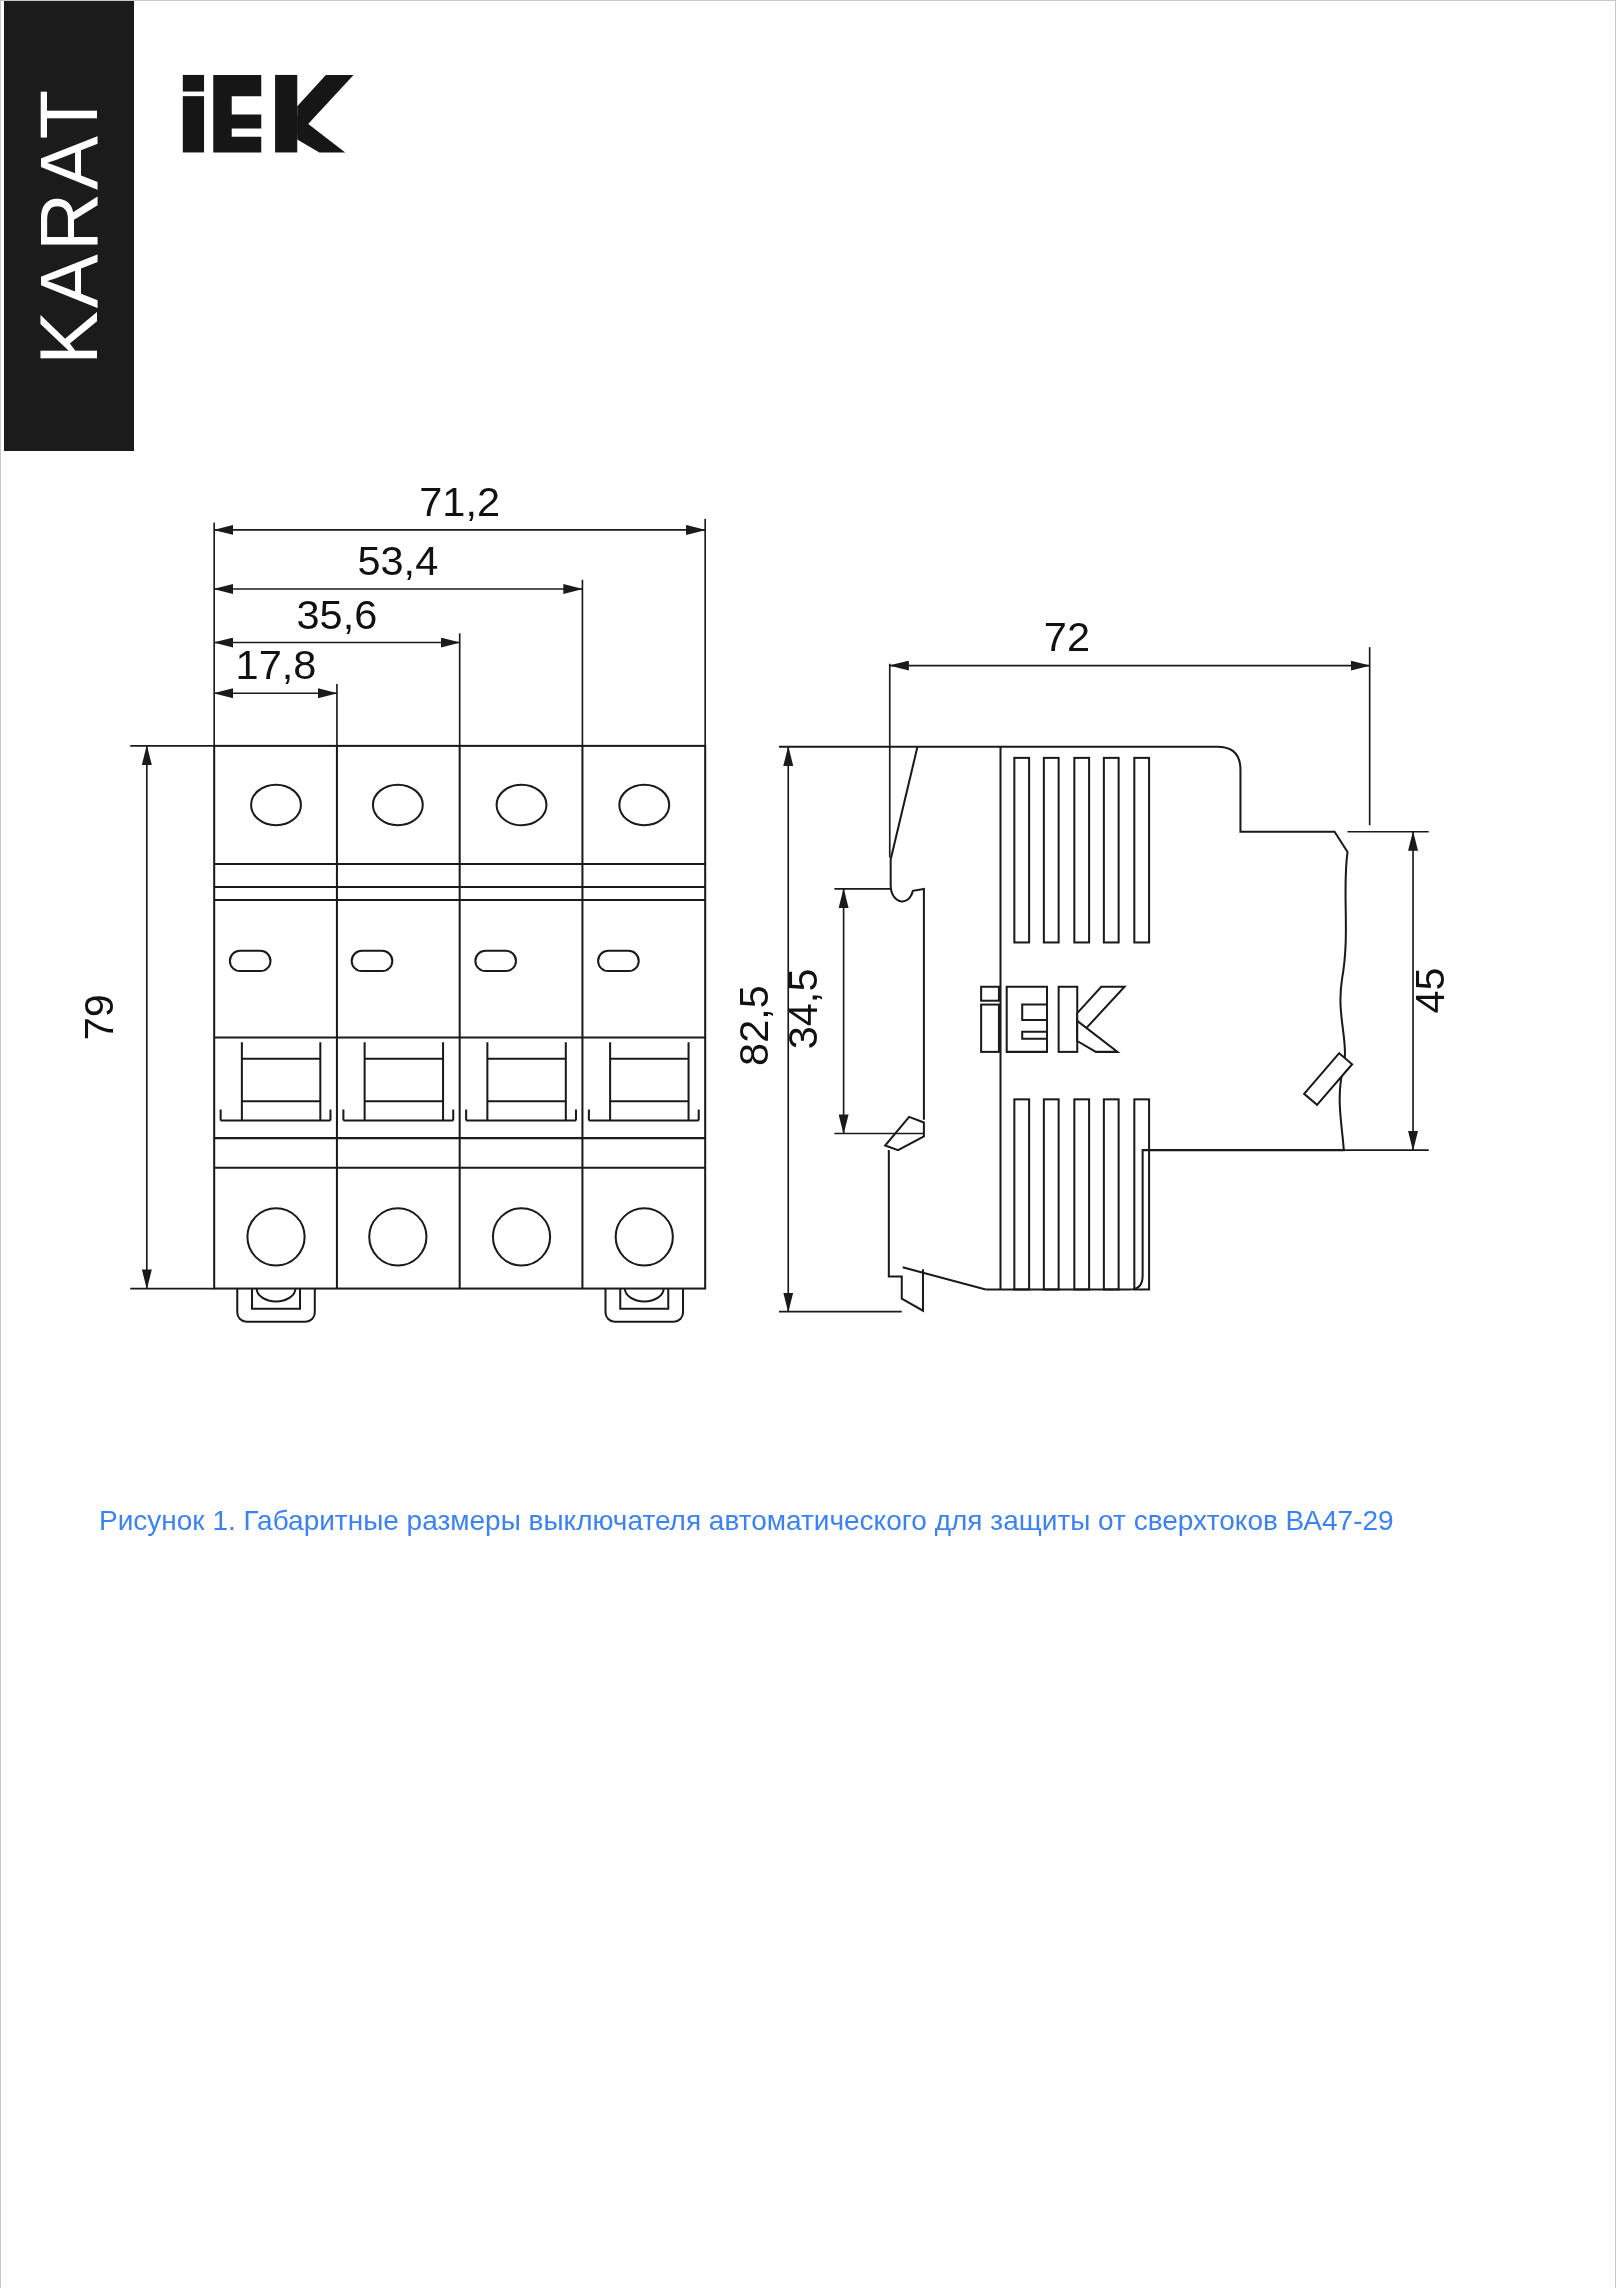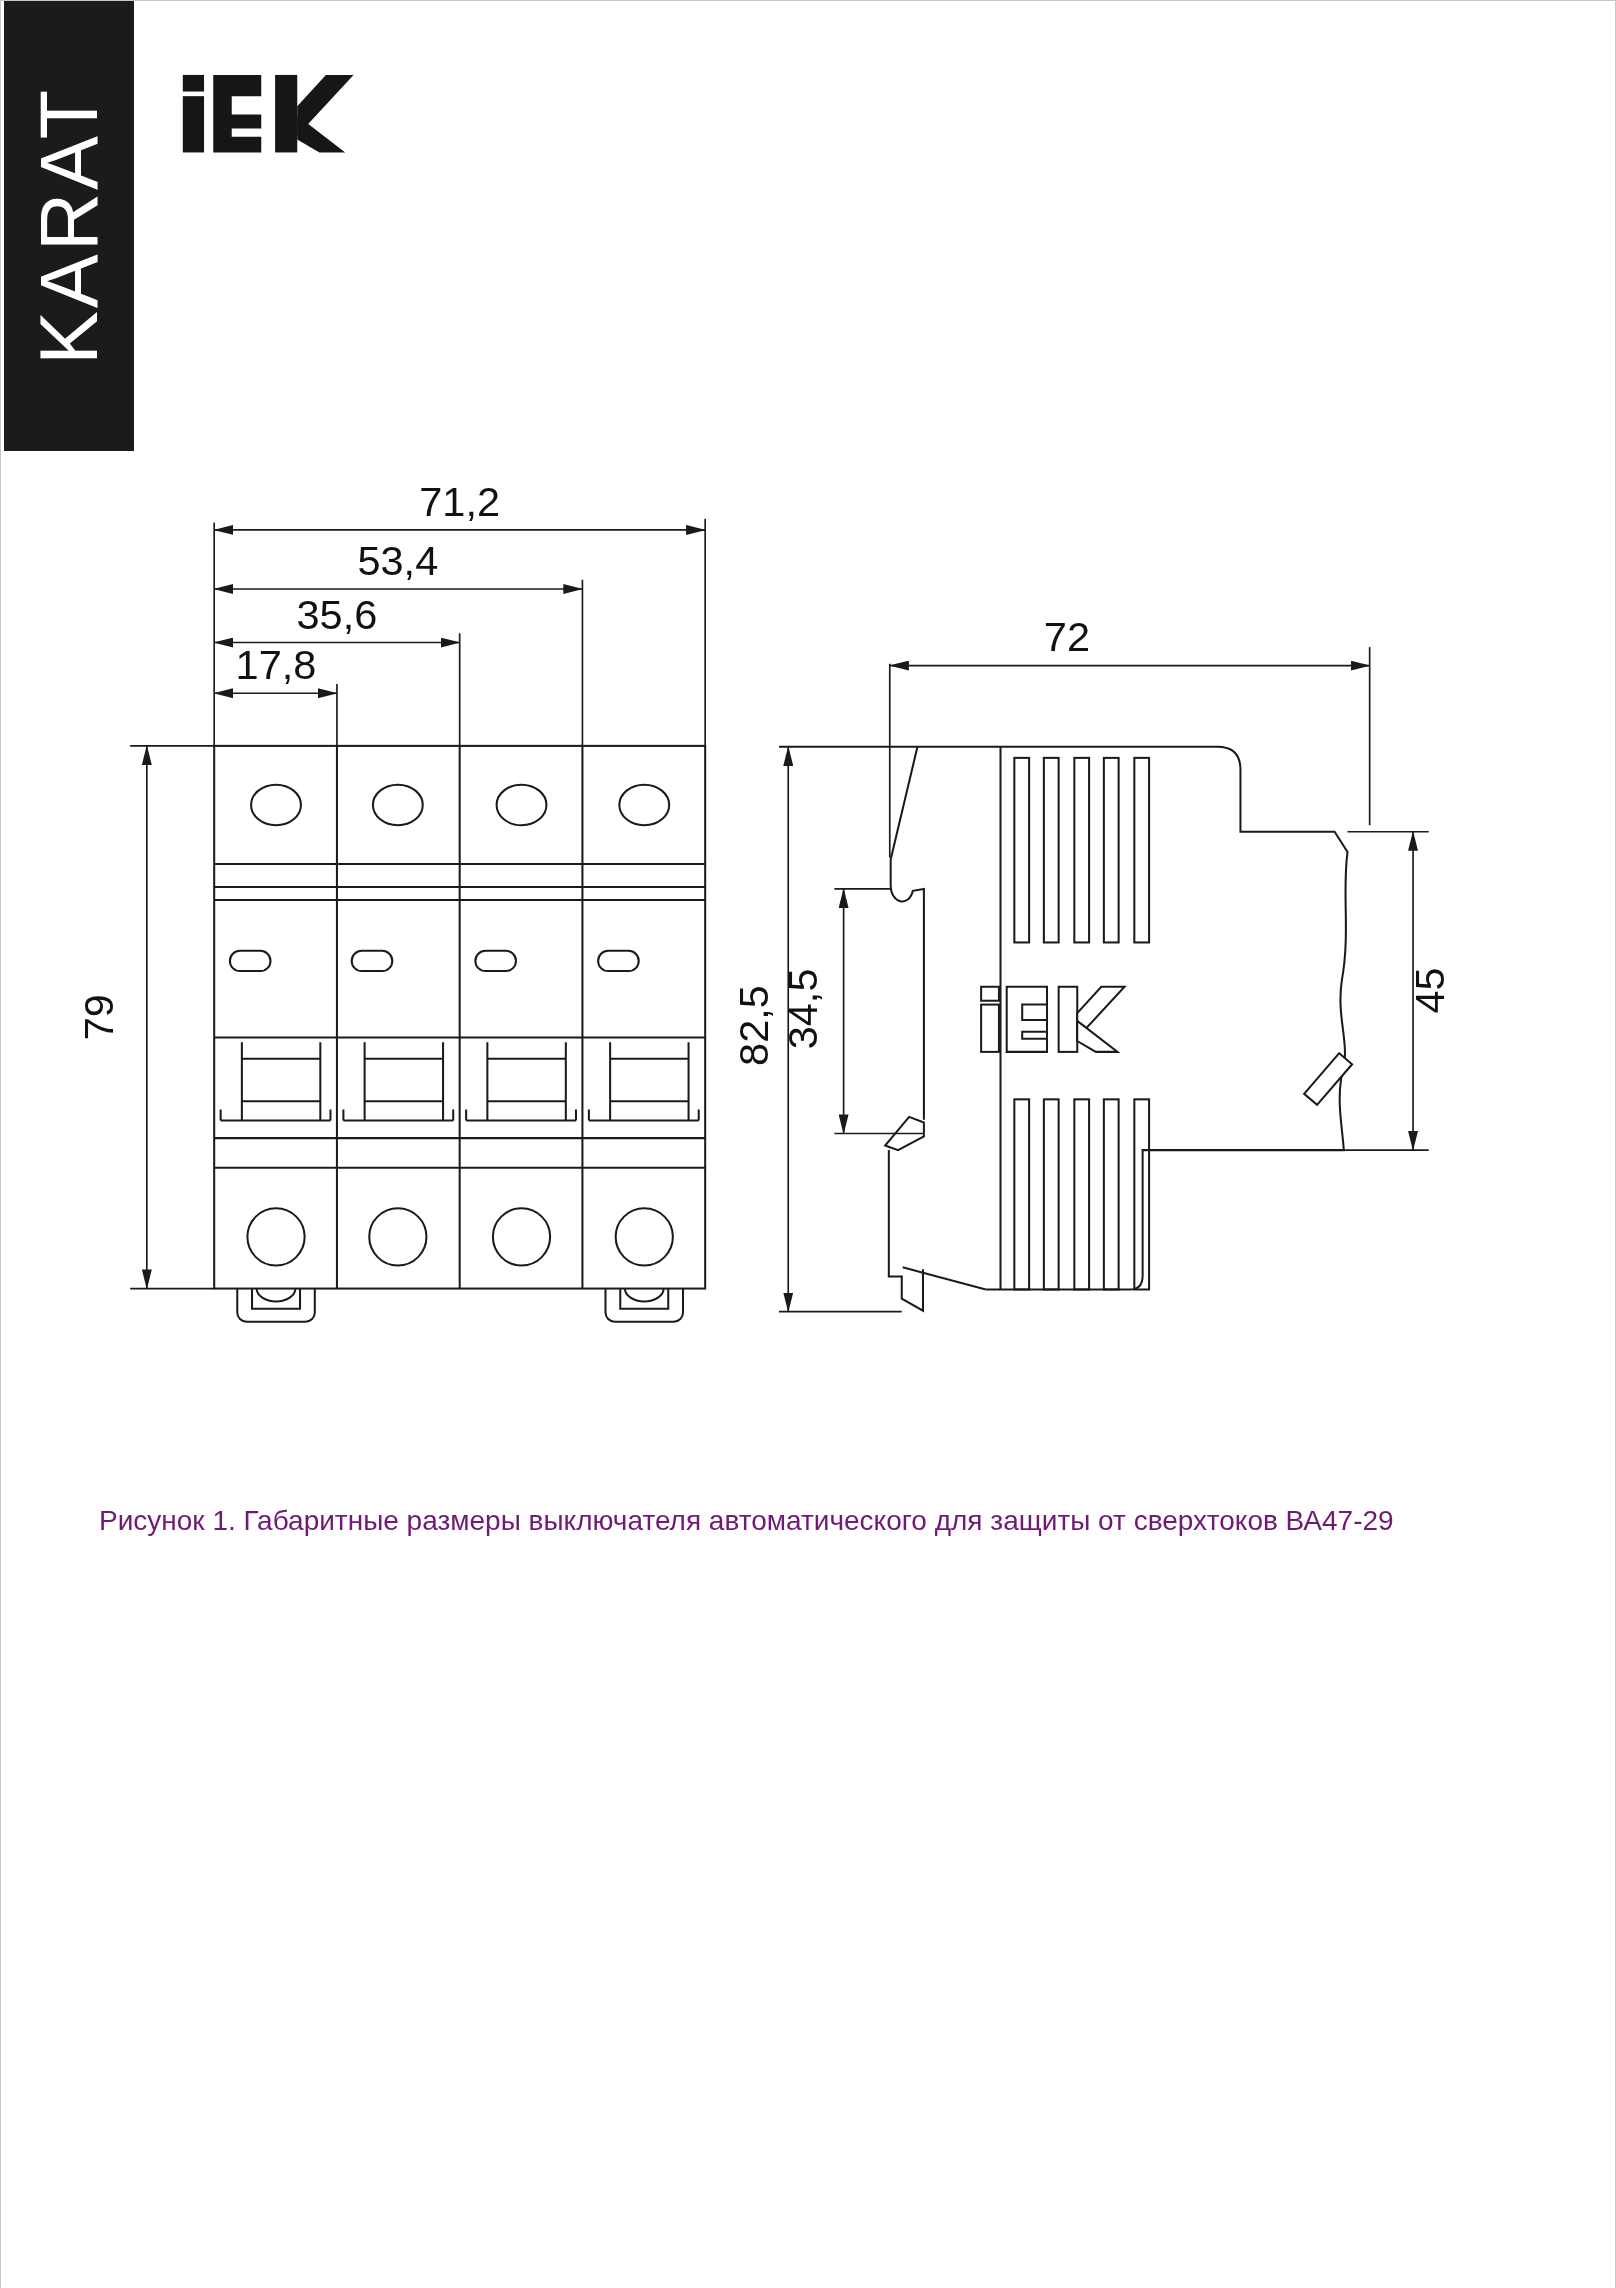--- a/index.html
+++ b/index.html
@@ -22,21 +22,21 @@
     transform:translate(-50%,-50%) rotate(-90deg);
     color:#ffffff;
     font-size:81px;
     letter-spacing:2.8px;
     font-weight:normal;
     white-space:nowrap;
   }
   
   #caption{
     position:absolute;left:98px;top:1504px;
-    font-size:28px;color:#701a75;
+    font-size:28px;color:#3b82f6;
     white-space:nowrap;
   }
   
   #drawing{
     position:absolute;left:0;top:0;width:1616px;height:2289px;
   }
   #drawing .outline{stroke:#1a1a1a;stroke-width:2.2;fill:none;}
   #drawing .dim{stroke:#1a1a1a;stroke-width:1.8;fill:none;}
   #drawing text.dimlabel{
     fill:#111111;font-size:45px;

